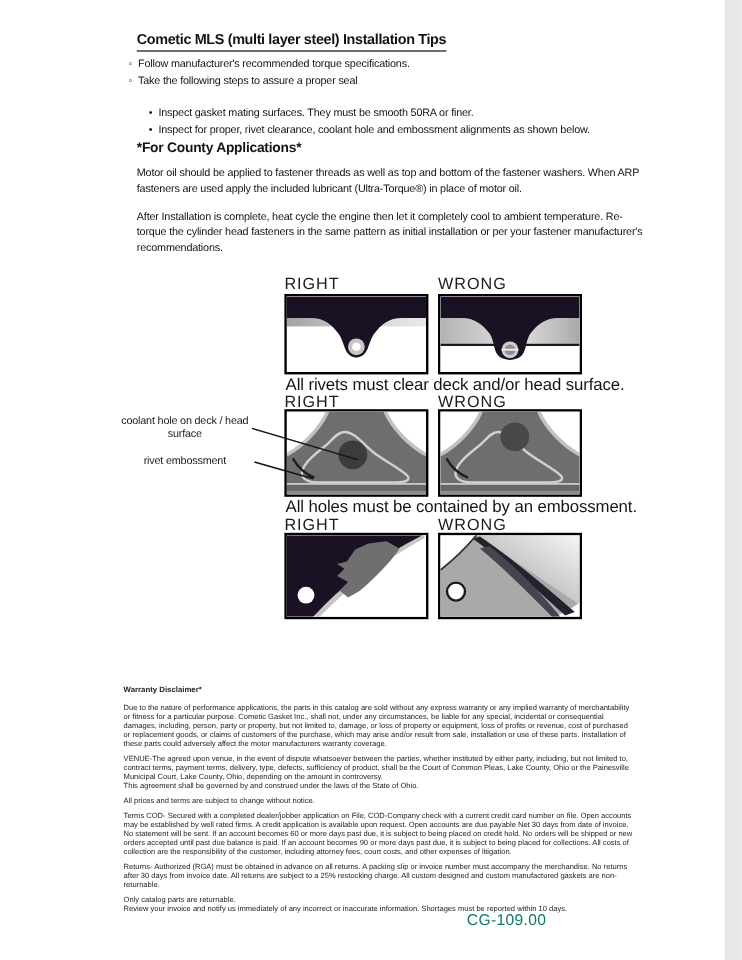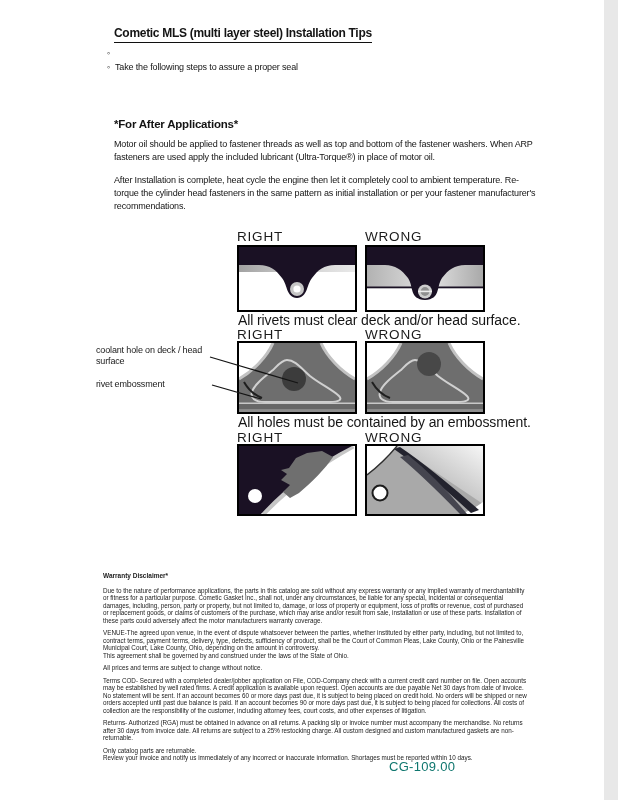--- a/index.html
+++ b/index.html
@@ -28,46 +28,50 @@
   .dg-label{width:120px;text-align:left;font-size:13.5px;letter-spacing:0.8px;color:#1b1b1b;}
   .panel{width:116px;height:auto;border:2px solid #000;background:#fff;font-size:0;line-height:0;}
   .caption{font-size:14px;letter-spacing:-0.1px;color:#161616;line-height:11.5px;}
   .col-r{left:237px;}
   .col-w{left:365px;}
 
   .p1-label{top:229px;} .p1-panel{top:245px;} .cap1{left:238px;top:315px;}
   .p2-label{top:327px;} .p2-panel{top:341px;} .cap2{left:238px;top:417px;}
   .p3-label{top:430px;} .p3-panel{top:444px;} .cap3{left:238px;top:517px;width:254px;}
 
-  .anno{left:96px;width:116px;text-align:left;font-size:9px;letter-spacing:-0.15px;line-height:11px;color:#1a1a1a;}
+  .anno{left:96px;width:116px;text-align:center;font-size:9px;letter-spacing:-0.15px;line-height:11px;color:#1a1a1a;}
   .anno1{top:345px;} .anno2{top:379px;}
   .leaders{left:205px;top:346px;z-index:5;}
 
   
   .legal{left:103px;top:572px;width:424px;font-size:6.3px;line-height:7.5px;color:#222;}
   .legal .lh{font-weight:700;font-size:6.5px;margin:0 0 7px 0;}
   .legal p{margin:0 0 5px 0;}
   .legal p.tight{margin:0;}
 
   .pagenum{left:389px;top:759px;font-size:13px;letter-spacing:0.3px;color:#0f766e;}
 </style>
 </head>
 <body>
 
 <div class="page">
 
   <div class="abs title">Cometic MLS (multi layer steel) Installation Tips</div>
 
   <div class="abs bullets">
-    <div class="b-row"><span class="mk open"></span></div>
+    <div class="b-row"><span class="mk open"></span><span>Follow manufacturer's recommended torque specifications.</span></div>
     <div class="b-row"><span class="mk open"></span><span>Take the following steps to assure a proper seal</span></div>
+  </div>
+  <div class="abs subbullets">
+    <div class="b-row"><span class="mk fill"></span><span>Inspect gasket mating surfaces.  They must be smooth 50RA or finer.</span></div>
+    <div class="b-row"><span class="mk fill"></span><span>Inspect for proper, rivet clearance, coolant hole and embossment alignments as shown below.</span></div>
   </div>
 
   <div class="abs diesel">
-    <div class="hd">*For After Applications*</div>
+    <div class="hd">*For County Applications*</div>
     <p>Motor oil should be applied to fastener threads as well as top and bottom of the fastener washers. When ARP fasteners are used apply the included lubricant (Ultra-Torque®) in place of motor oil.</p>
     <p>After Installation is complete, heat cycle the engine then let it completely cool to ambient temperature. Re-torque the cylinder head fasteners in the same pattern as initial installation or per your fastener manufacturer's recommendations.</p>
   </div>
 
   <div class="abs dg-label p1-label col-r">RIGHT</div>
   <div class="abs dg-label p1-label col-w">WRONG</div>
 
   <div class="abs panel p1-panel col-r">
     <svg width="116" height="63" viewBox="0 0 116 63">
       <defs>

